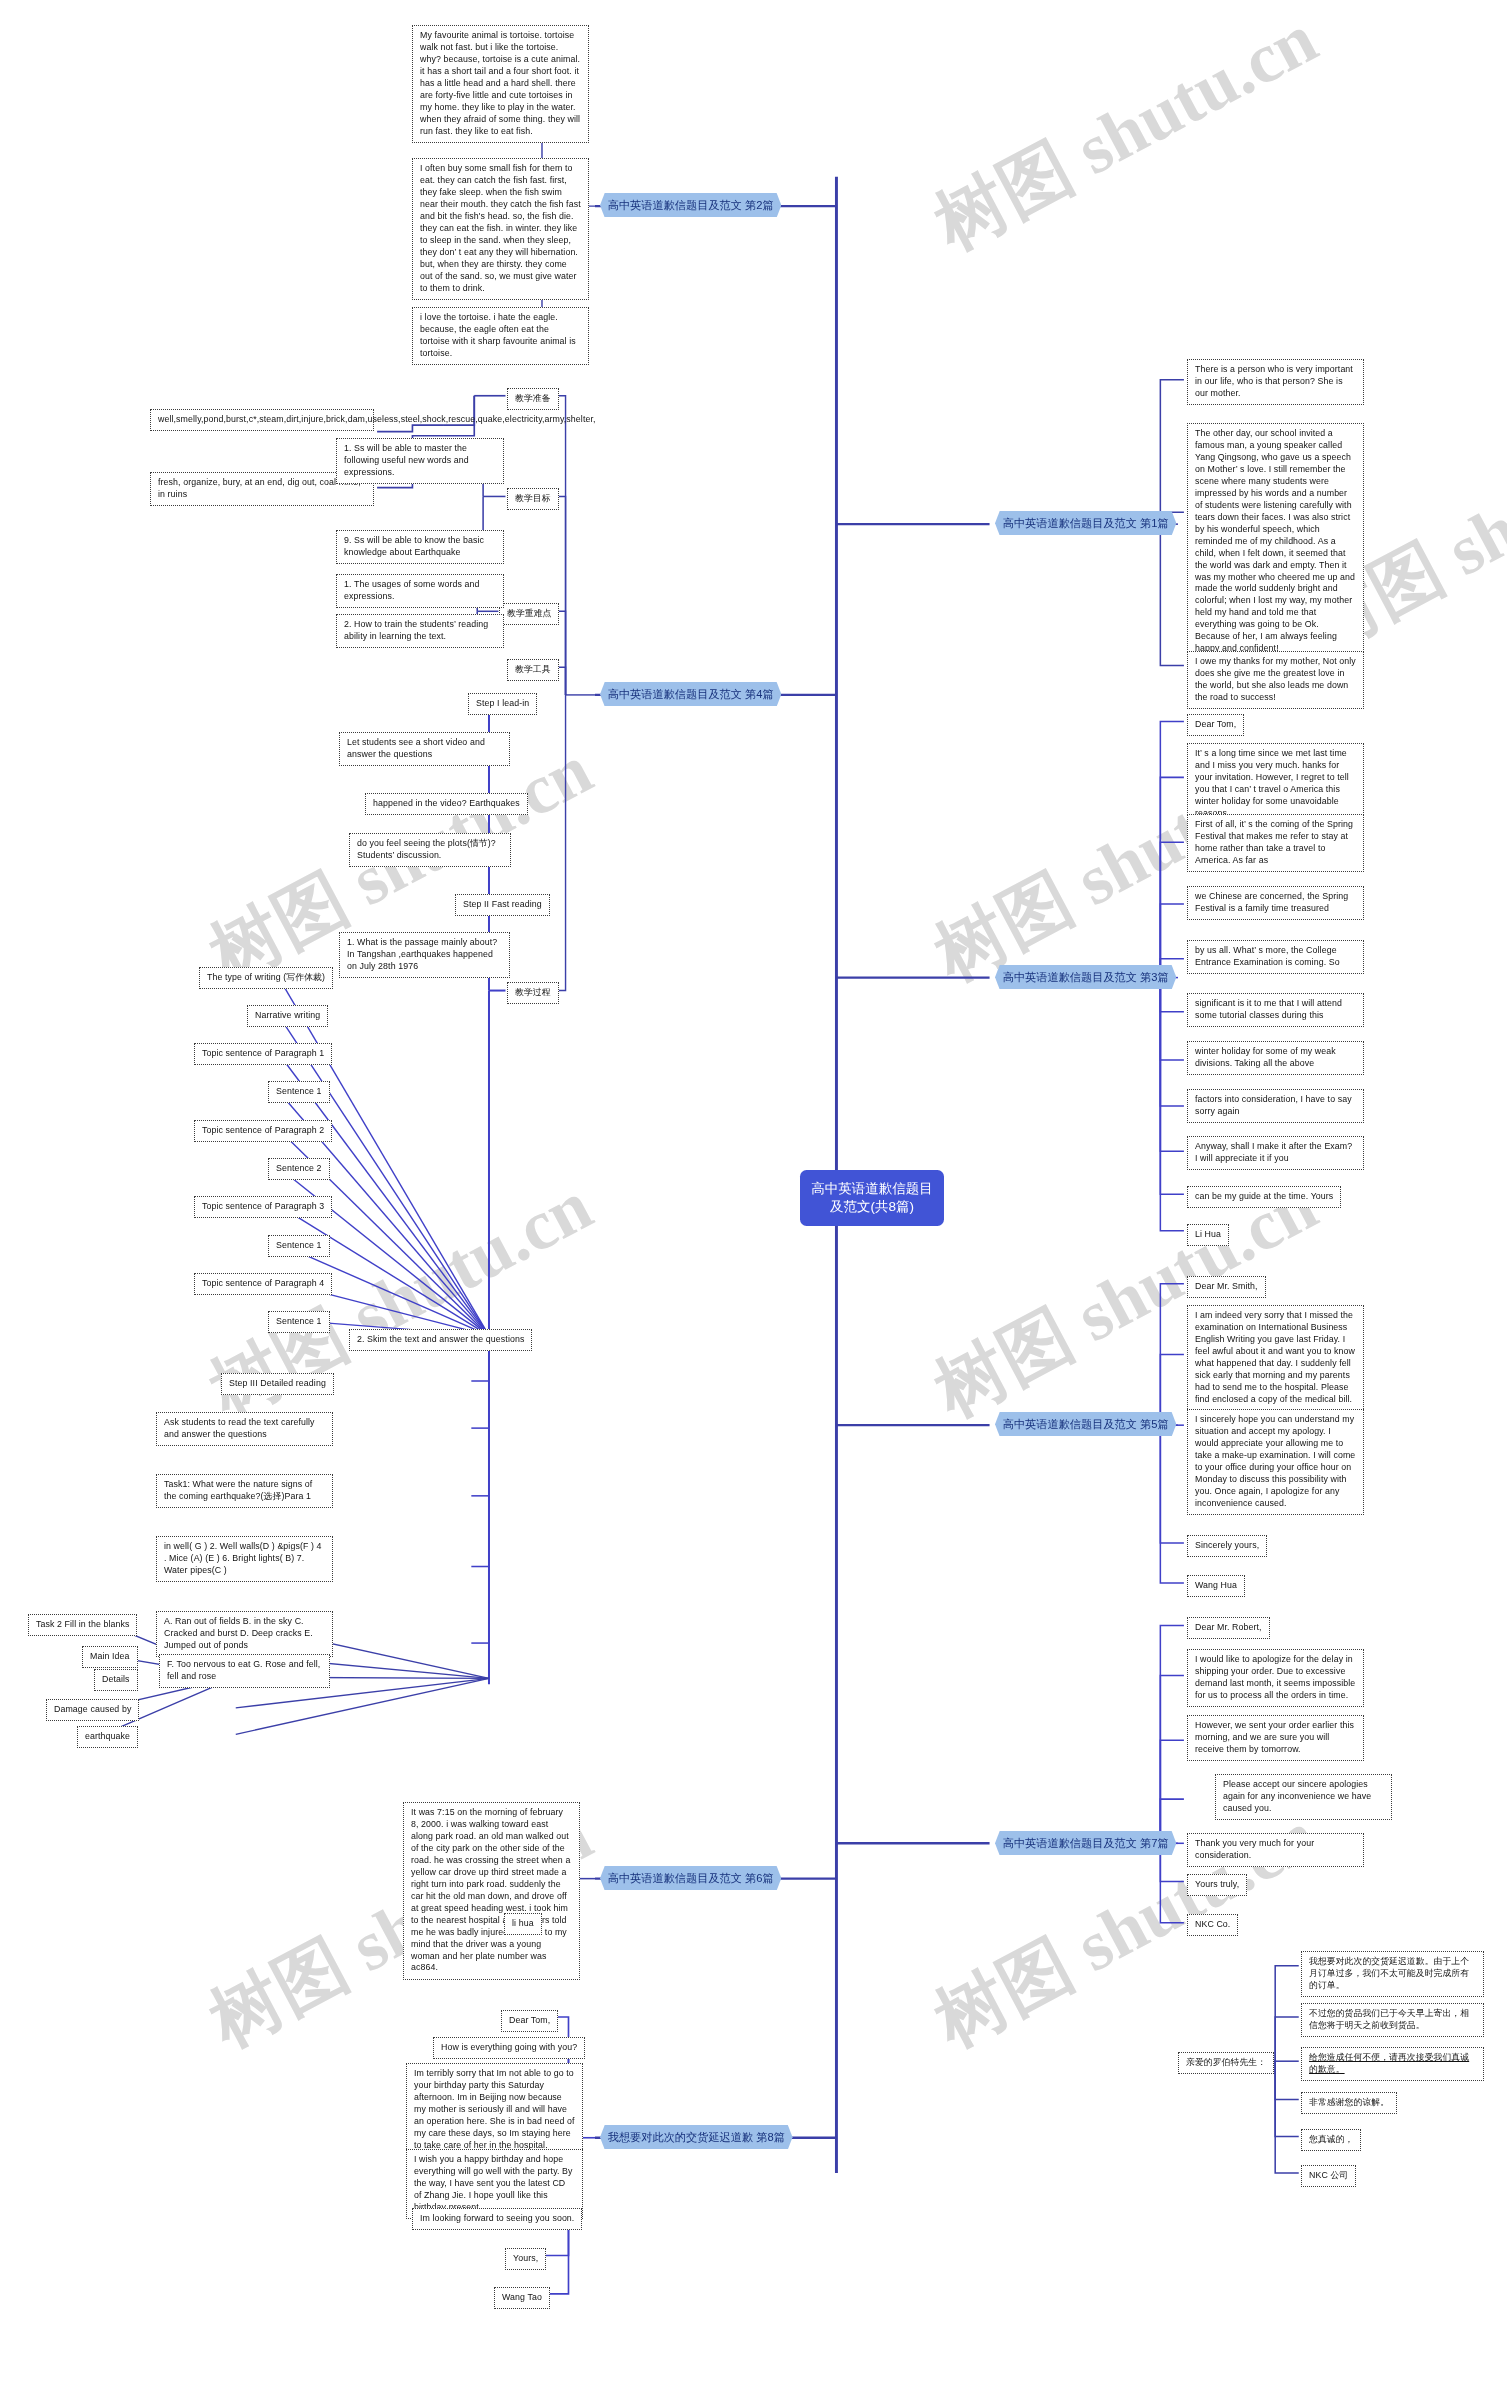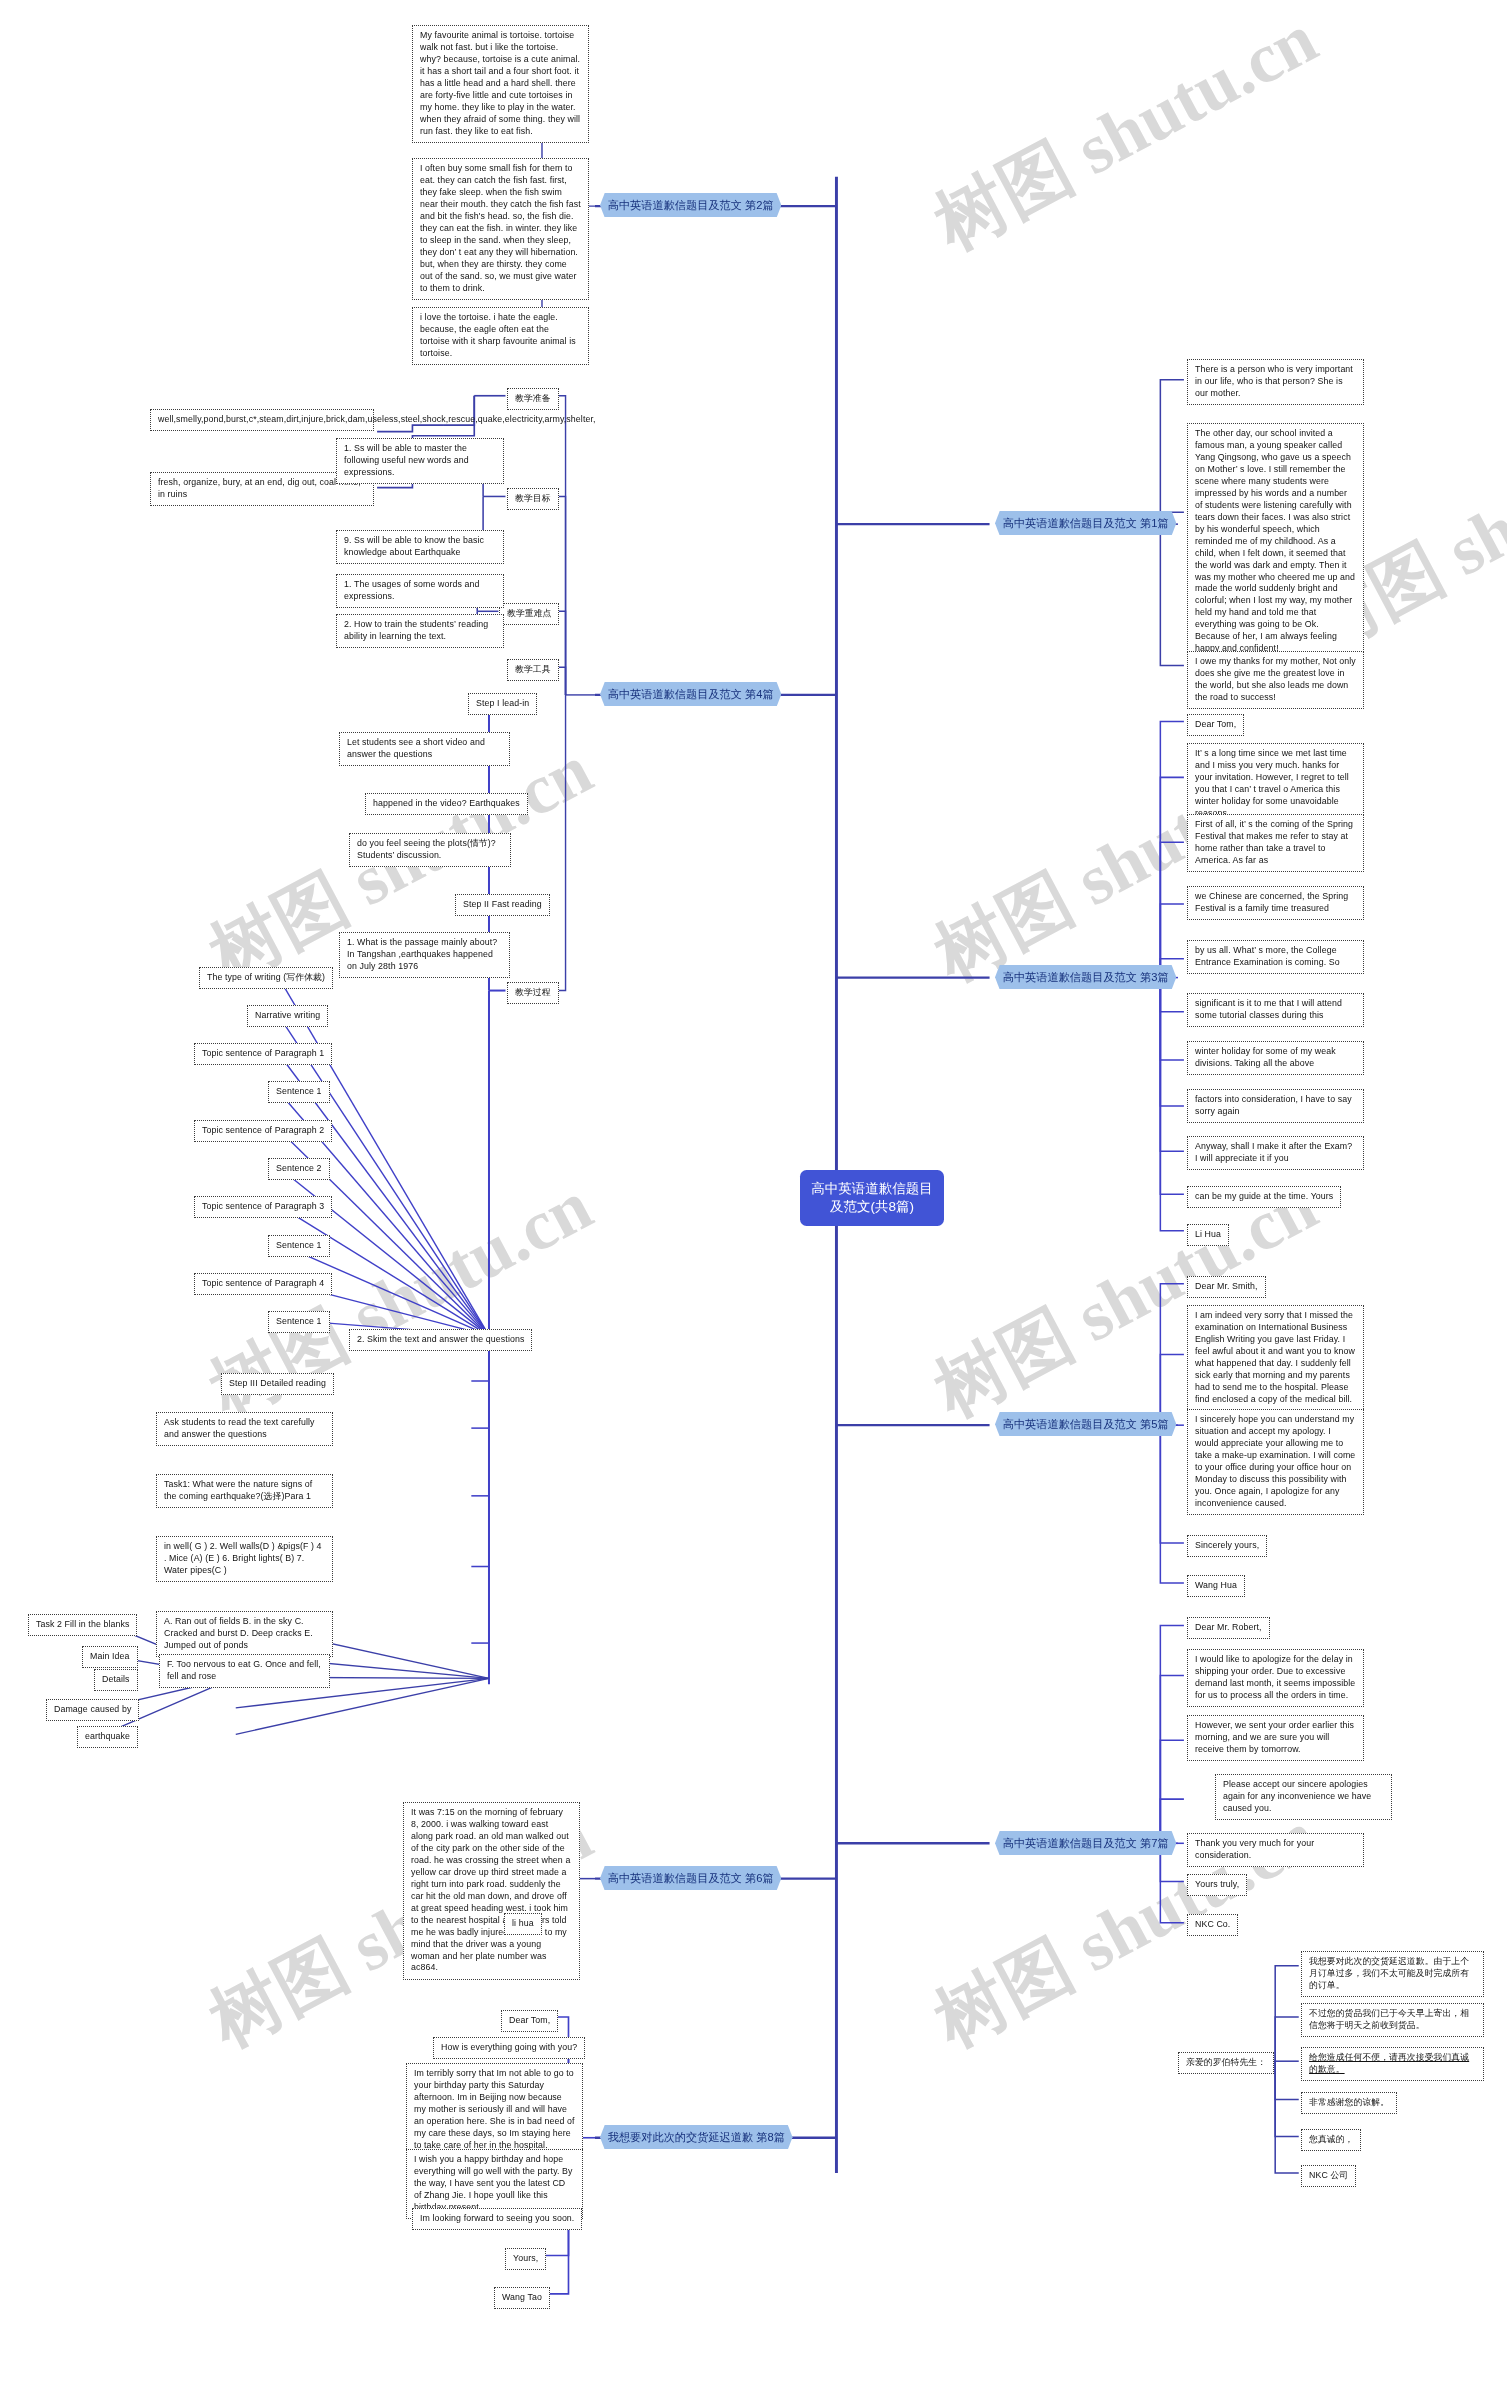--- a/index.html
+++ b/index.html
@@ -320,21 +320,21 @@
   <div class="node" style="left:156px; top:1412px; width:177px;">Ask students to read the text carefully and answer the questions</div>
   <div class="node" style="left:156px; top:1474px; width:177px;">Task1: What were the nature signs of the coming earthquake?(选择)Para 1</div>
   <div class="node" style="left:156px; top:1536px; width:177px;">in well( G ) 2. Well walls(D )  &amp;pigs(F ) 4 . Mice (A) (E ) 6. Bright lights( B) 7. Water pipes(C )</div>
   <div class="node" style="left:156px; top:1611px; width:177px;">A. Ran out of fields B. in the sky C. Cracked and burst D. Deep cracks E. Jumped out of ponds</div>
 
   <div class="node small" style="left:28px; top:1614px;">Task 2 Fill in the blanks</div>
   <div class="node small" style="left:82px; top:1646px;">Main Idea</div>
   <div class="node small" style="left:94px; top:1669px;">Details</div>
   <div class="node small" style="left:46px; top:1699px;">Damage caused by</div>
   <div class="node small" style="left:77px; top:1726px;">earthquake</div>
-  <div class="node" style="left:159px; top:1654px; width:171px;">F. Too nervous to eat G. Once and fell, fell and rose</div>
+  <div class="node" style="left:159px; top:1654px; width:171px;">F. Too nervous to eat G. Rose and fell, fell and rose</div>
 
   <div class="node" style="left:403px; top:1802px; width:177px;">It was 7:15 on the morning of february 8, 2000. i was walking toward east along park road. an old man walked out of the city park on the other side of the road. he was crossing the street when a yellow car drove up third street made a right turn into park road. suddenly the car hit the old man down, and drove off at great speed heading west. i took him to the nearest hospital and doctors told me he was badly injured. it came to my mind that the driver was a young woman and her plate number was ac864.</div>
   <div class="node small" style="left:504px; top:1913px;">li hua</div>
 
   <div class="node small" style="left:501px; top:2010px;">Dear Tom,</div>
   <div class="node small" style="left:433px; top:2037px;">How is everything going with you?</div>
   <div class="node" style="left:406px; top:2063px; width:177px;">Im terribly sorry that Im not able to go to your birthday party this Saturday afternoon. Im in Beijing now because my mother is seriously ill and will have an operation here. She is in bad need of my care these days, so Im staying here to take care of her in the hospital.</div>
   <div class="node" style="left:406px; top:2149px; width:177px;">I wish you a happy birthday and hope everything will go well with the party. By the way, I have sent you the latest CD of Zhang Jie. I hope youll like this birthday present.</div>
   <div class="node small" style="left:412px; top:2208px;">Im looking forward to seeing you soon.</div>
   <div class="node small" style="left:505px; top:2248px;">Yours,</div>

